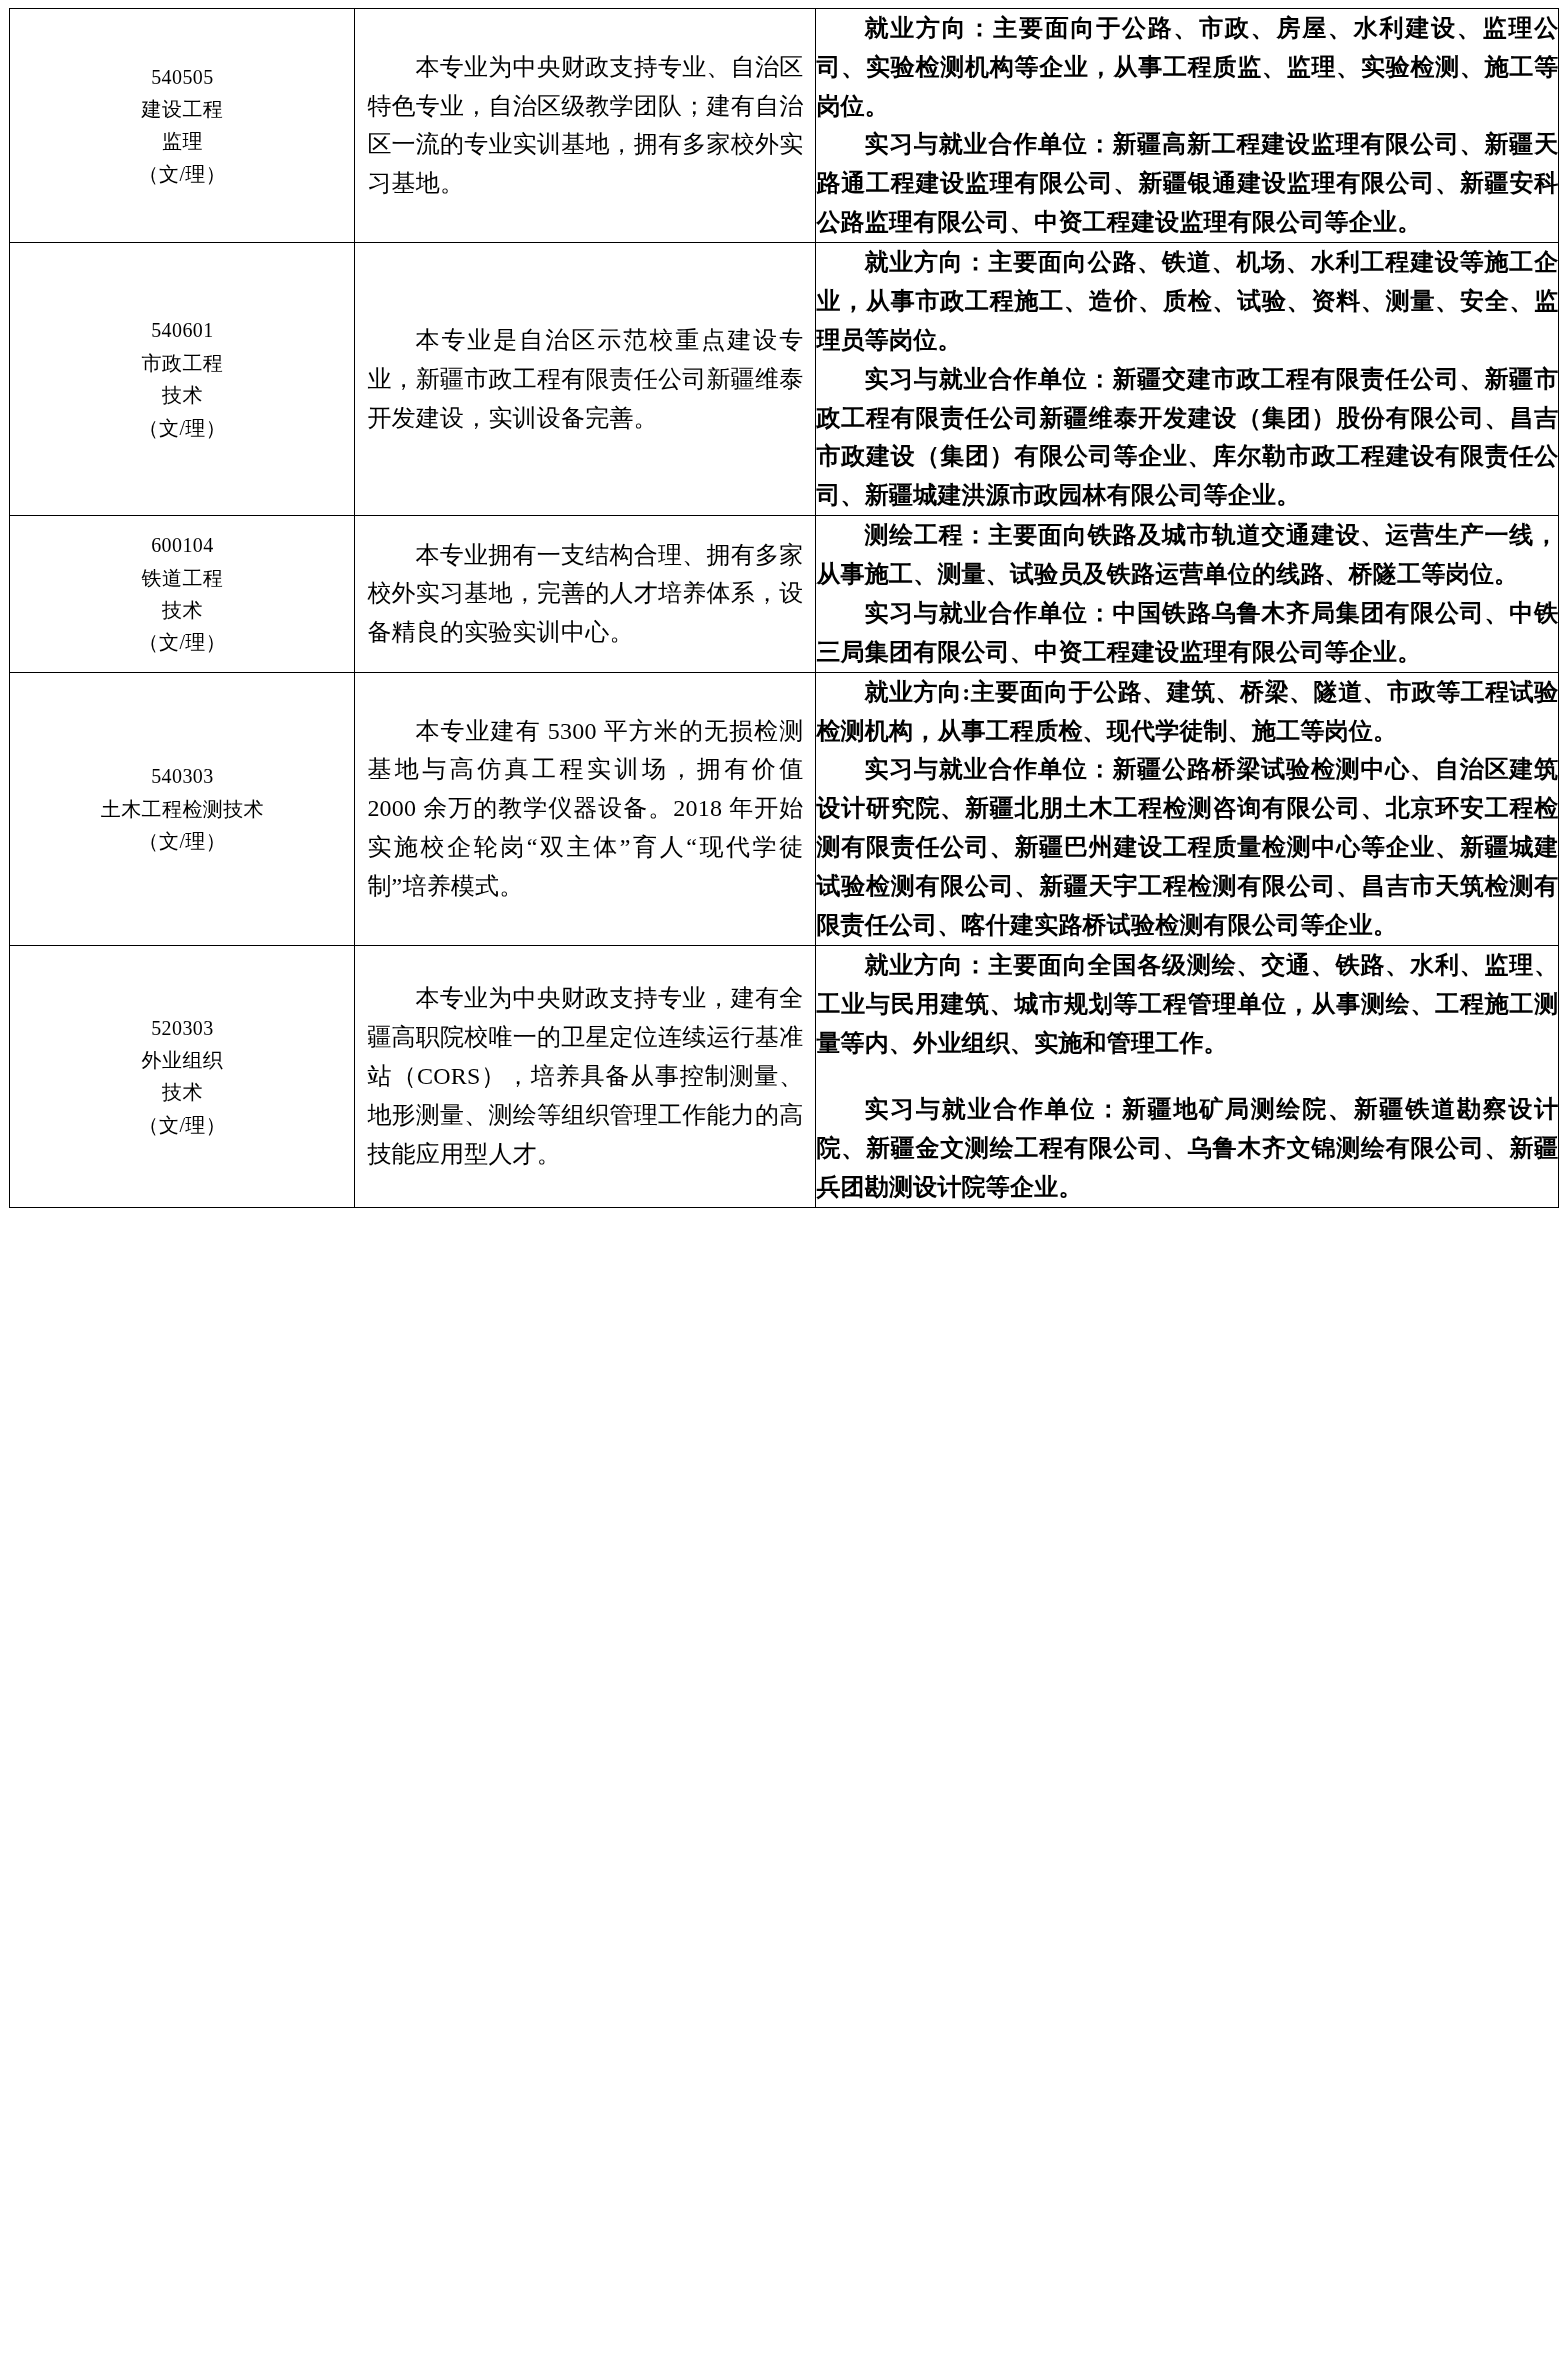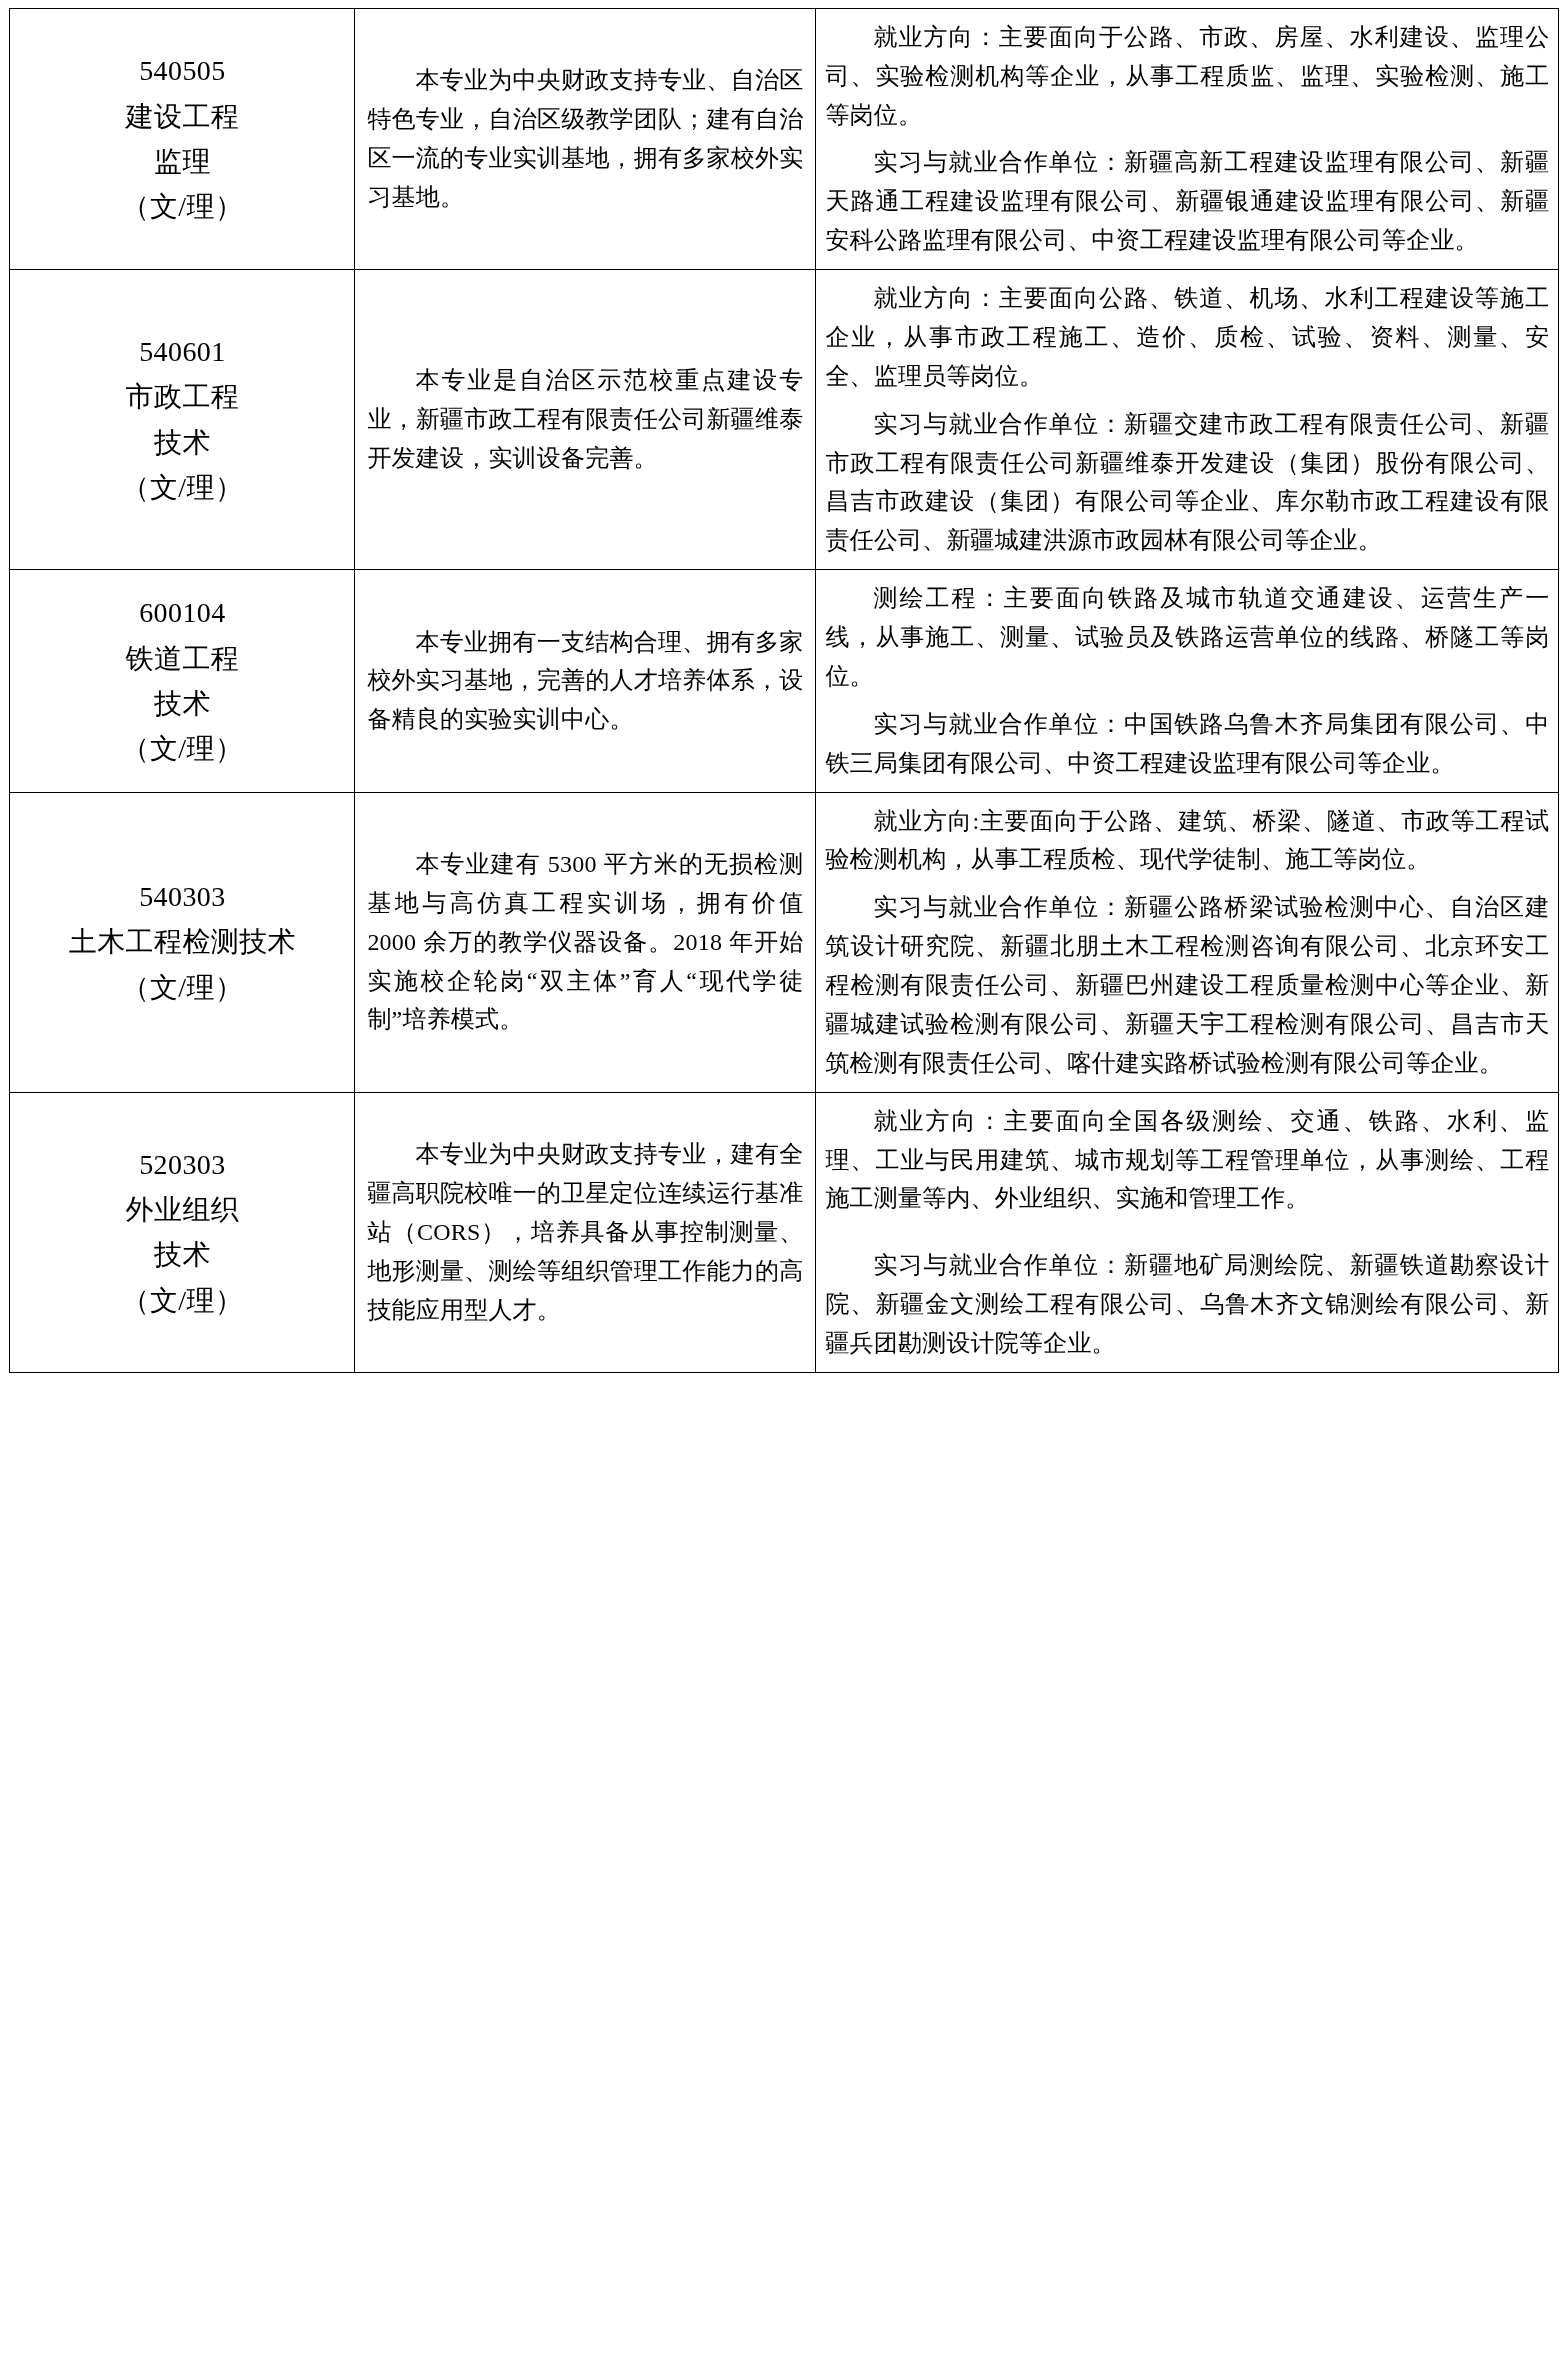--- a/index.html
+++ b/index.html
@@ -28,21 +28,21 @@
     border: 1.6px solid #000000;
     vertical-align: middle;
     padding: 0;
   }
   col.c-code { width: 345px; }
   col.c-desc { width: 461px; }
   col.c-emp  { width: 743px; }
 
   .code-cell {
     text-align: center;
-    font-size: 28px;
+    font-size: 20px;
     line-height: 1.62;
     padding: 7.8px 11px;
     letter-spacing: 0.4px;
   }
   .code-cell div { white-space: nowrap; }
 
   .desc-cell {
     font-size: 24px;
     line-height: 1.62;
     padding: 9.4px 12.5px 9.4px 12.5px;
@@ -57,22 +57,23 @@
 
   .emp-cell {
     font-size: 24px;
     line-height: 1.62;
     padding: 7.8px 11px 7.8px 7.8px;
     text-align: justify;
     text-justify: inter-ideograph;
     letter-spacing: 0.2px;
   }
   .emp-cell p {
-    margin: 9px;
+    margin: 0;
     text-indent: 2em;
+    font-weight: bold;
   }
   .emp-cell p.second {
     margin-top: 0;
   }
   .emp-cell p.gap {
     margin-top: 28px;
   }
 </style>
 </head>
 <body>

